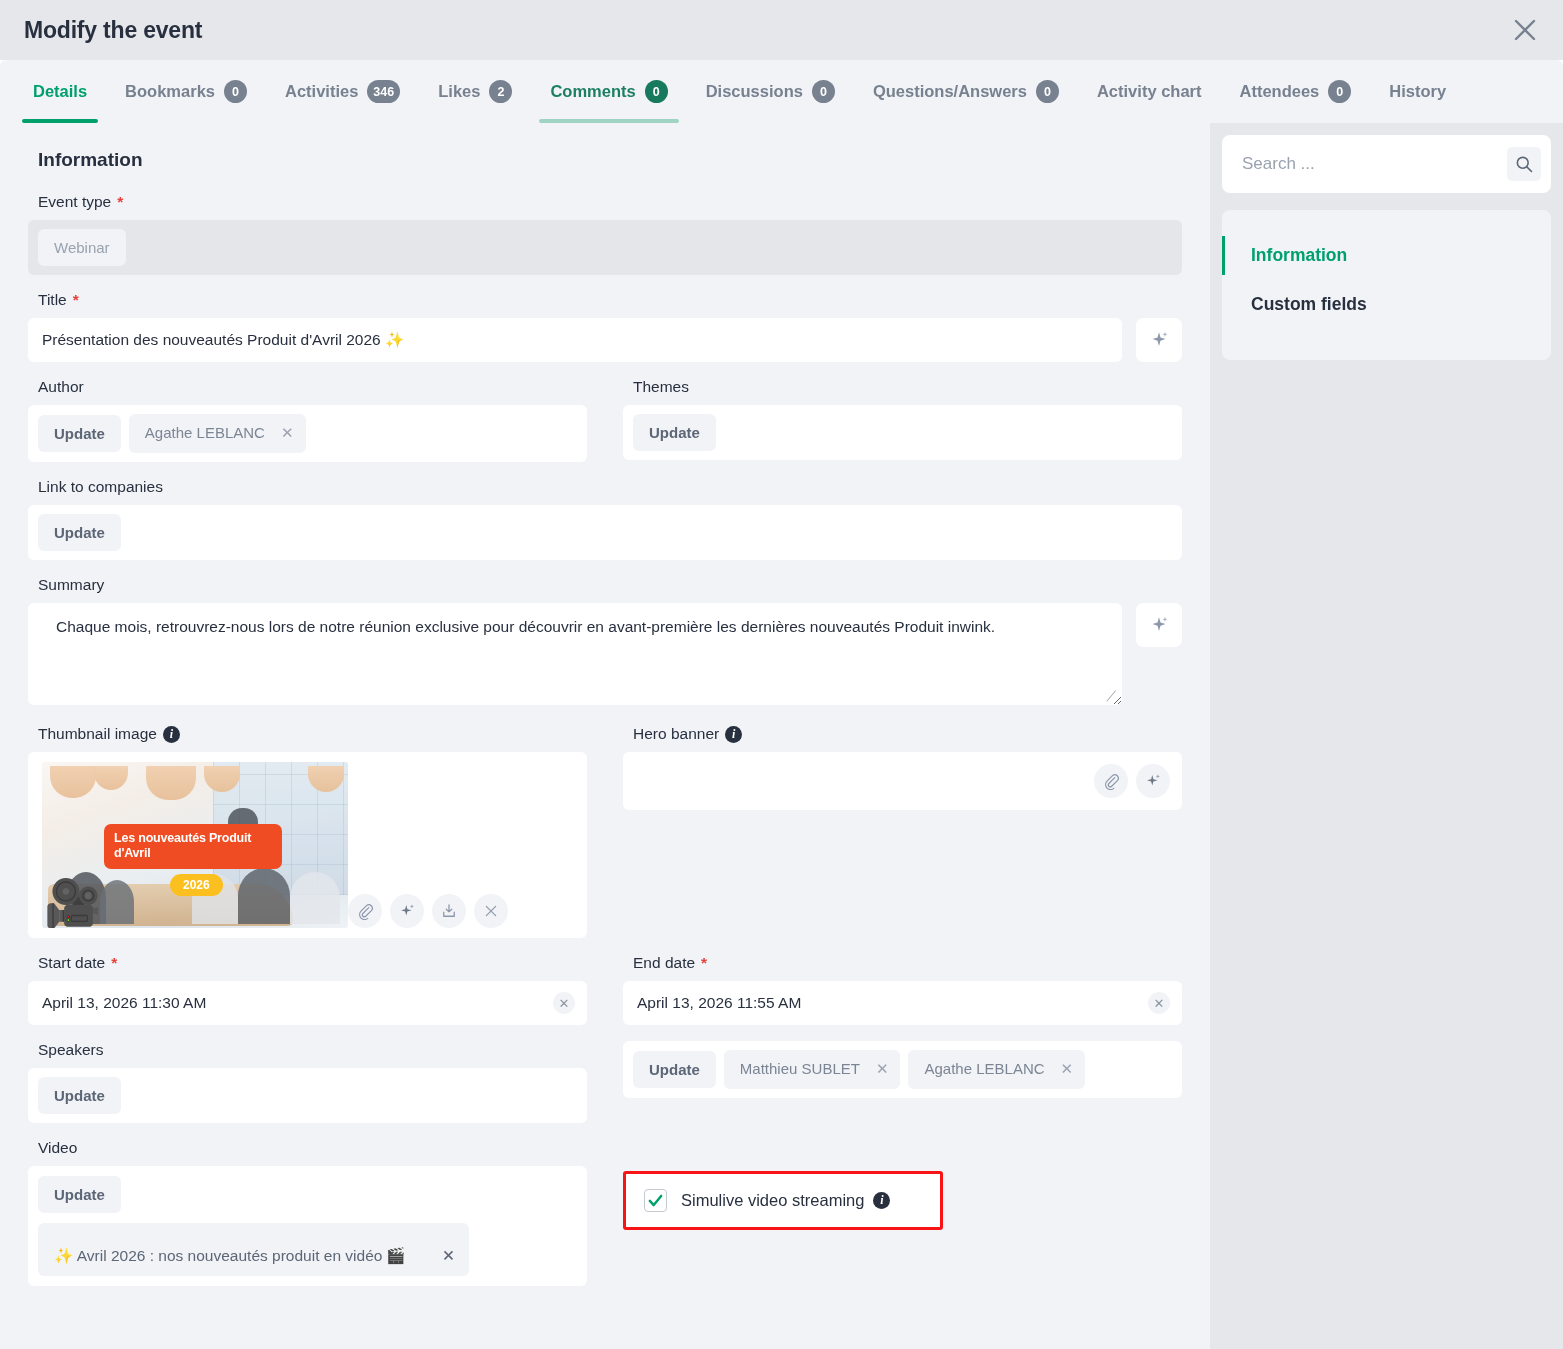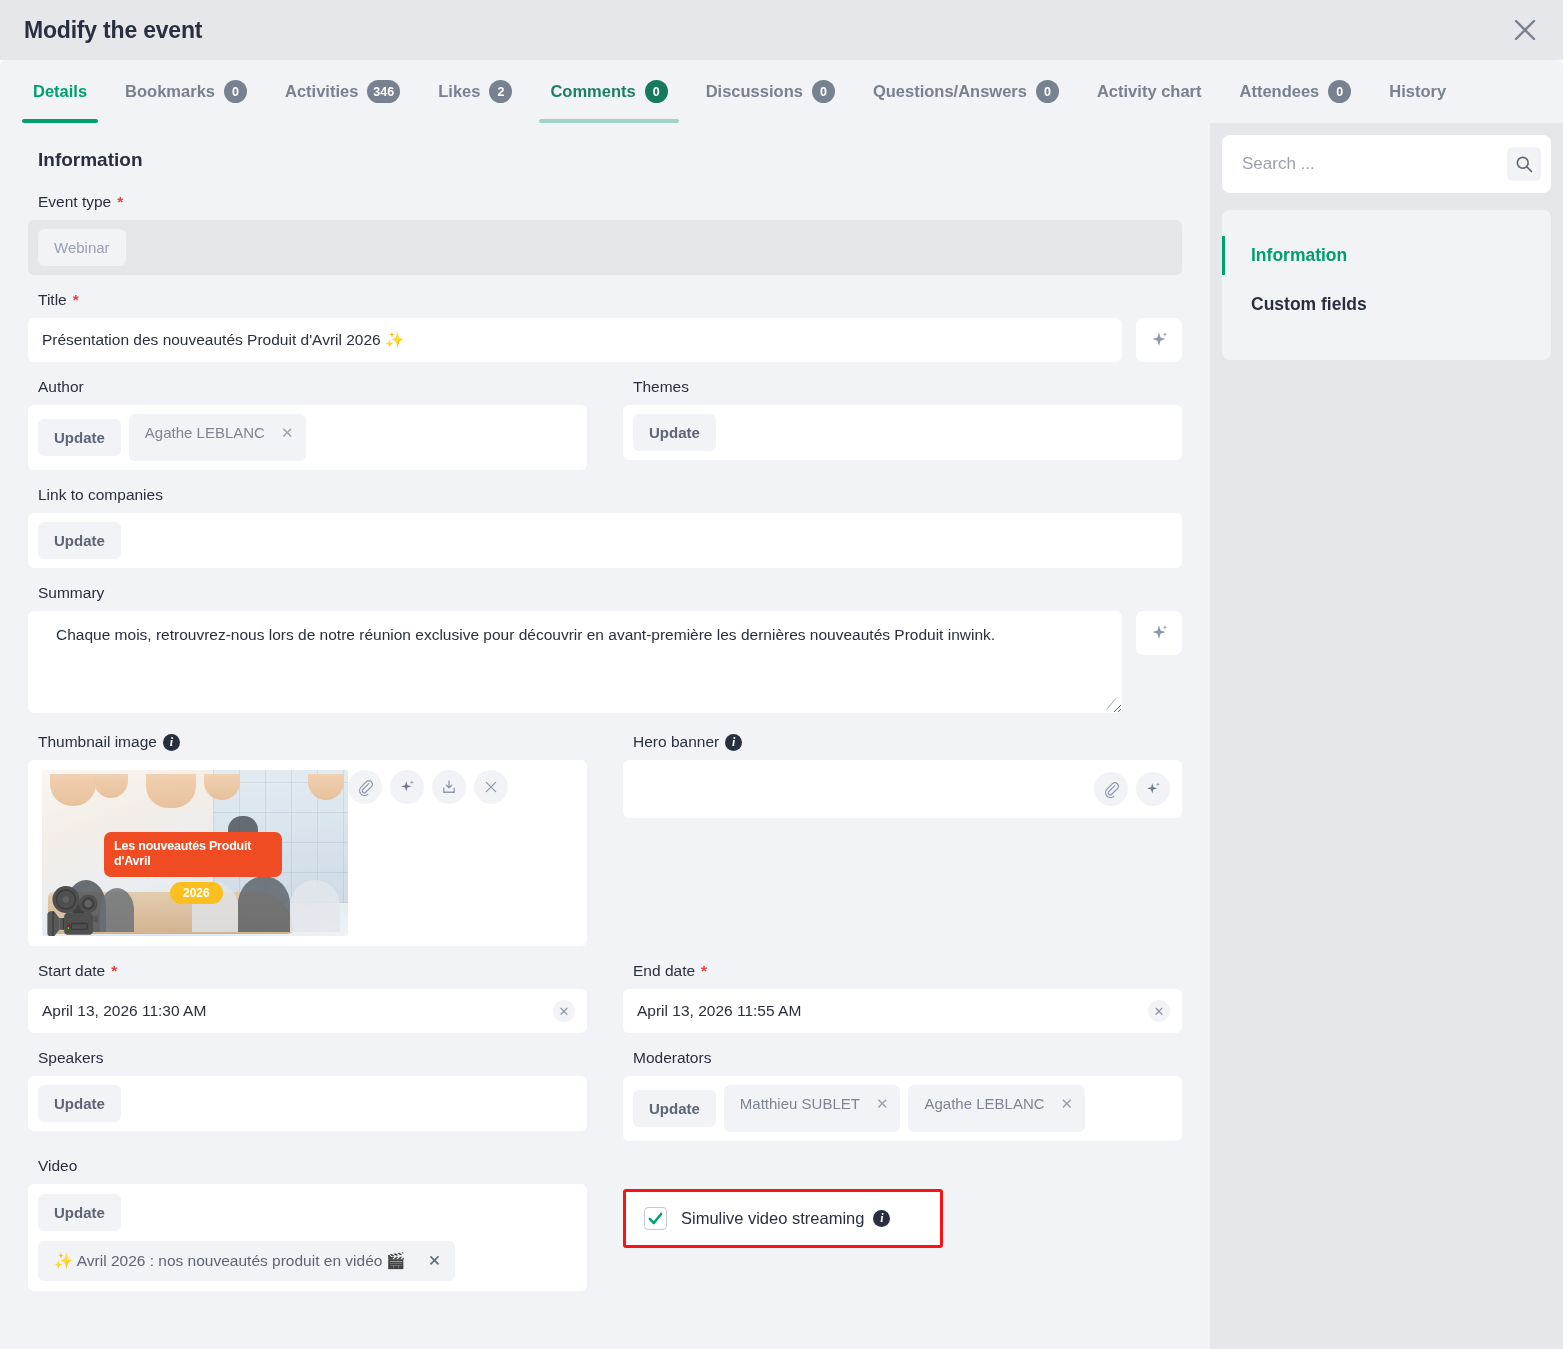--- a/index.html
+++ b/index.html
@@ -158,21 +158,21 @@
     font-size: 15px;
     font-weight: bold;
     color: #5d6676;
     cursor: pointer;
     font-family: inherit;
   }
   .chip-btn.muted { color: #9aa2b0; font-weight: normal; }
   .chip {
     background: #f1f3f7;
     border-radius: 6px;
-    padding: 10px 12px 20px 16px;
+    padding: 10px 12px 12px 16px;
     font-size: 15px;
     color: #7c8593;
     display: inline-flex;
     align-items: center;
     gap: 16px;
   }
   .chip .x {
     color: #9aa2b0;
     font-size: 15px;
     cursor: pointer;
@@ -239,21 +239,21 @@
     font-family: "Liberation Serif", serif;
     cursor: pointer;
   }
 
   
   .thumb-card {
     background: #ffffff;
     border-radius: 6px;
     height: 186px;
     display: flex;
-    align-items: flex-start;
+    align-items: flex-end;
     padding: 10px 14px;
   }
   .thumb {
     width: 306px;
     height: 166px;
     border-radius: 3px;
     position: relative;
     overflow: hidden;
     background:
       linear-gradient(180deg, rgba(255,255,255,0.30), rgba(255,255,255,0.30)),
@@ -382,26 +382,26 @@
     padding: 10px;
     display: flex;
     flex-direction: column;
     align-items: flex-start;
     gap: 10px;
     min-height: 104px;
   }
   .video-chip {
     background: #f1f3f7;
     border-radius: 6px;
-    padding: 11px 14px 11px 16px;
+    padding: 24px 14px 11px 16px;
     font-size: 15.5px;
     color: #5d6676;
     display: inline-flex;
     align-items: flex-end;
-    gap: 22px;
+    gap: 36px;
   }
 
   .simulive-box {
     border: 3px solid #f81414;
     border-radius: 3px;
     background: #ffffff;
     padding: 15px 18px;
     display: inline-flex;
     align-items: center;
     gap: 14px;
@@ -691,21 +691,20 @@
     </div>
 
     <div class="row">
       <div class="col field">
         <div class="flabel">Speakers</div>
         <div class="ctrl">
           <button class="chip-btn">Update</button>
         </div>
       </div>
       <div class="col field">
-        <div class="flabel">Moderators</div>
         <div class="ctrl">
           <button class="chip-btn">Update</button>
           <span class="chip">
             <span>Matthieu SUBLET</span>
             <span class="x">✕</span>
           </span>
           <span class="chip">
             <span>Agathe LEBLANC</span>
             <span class="x">✕</span>
           </span>

